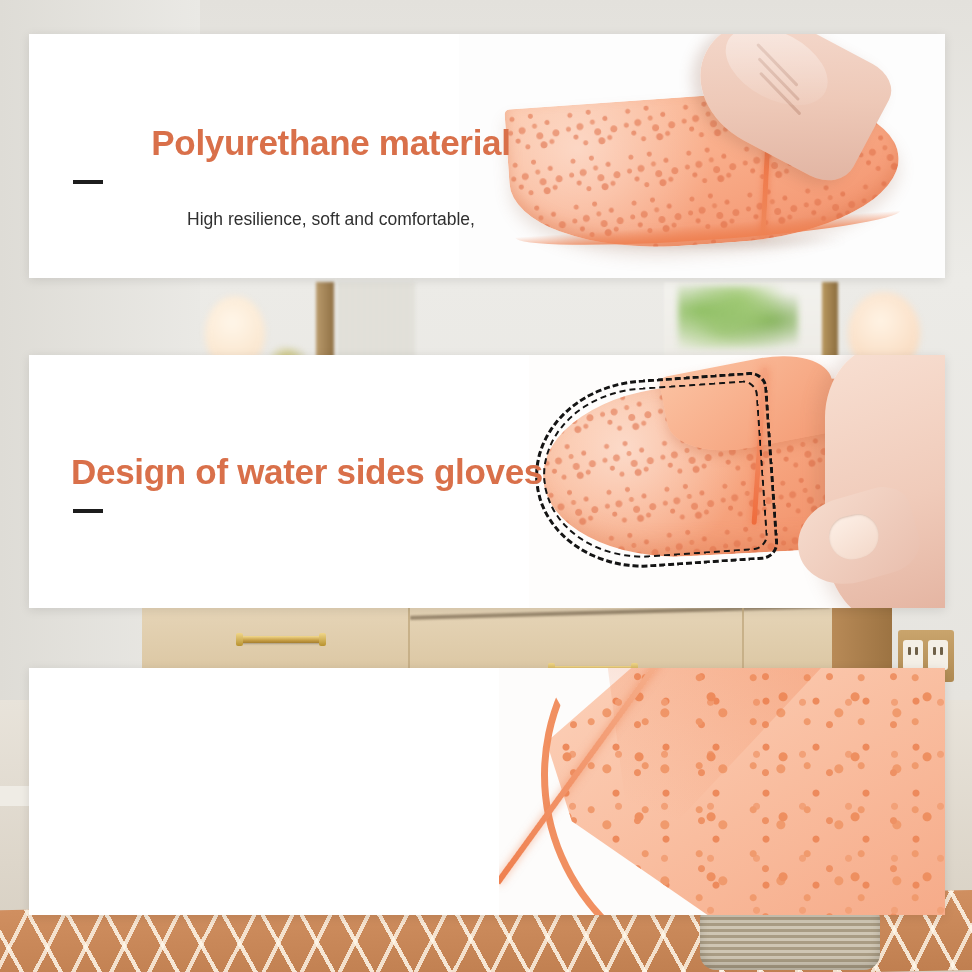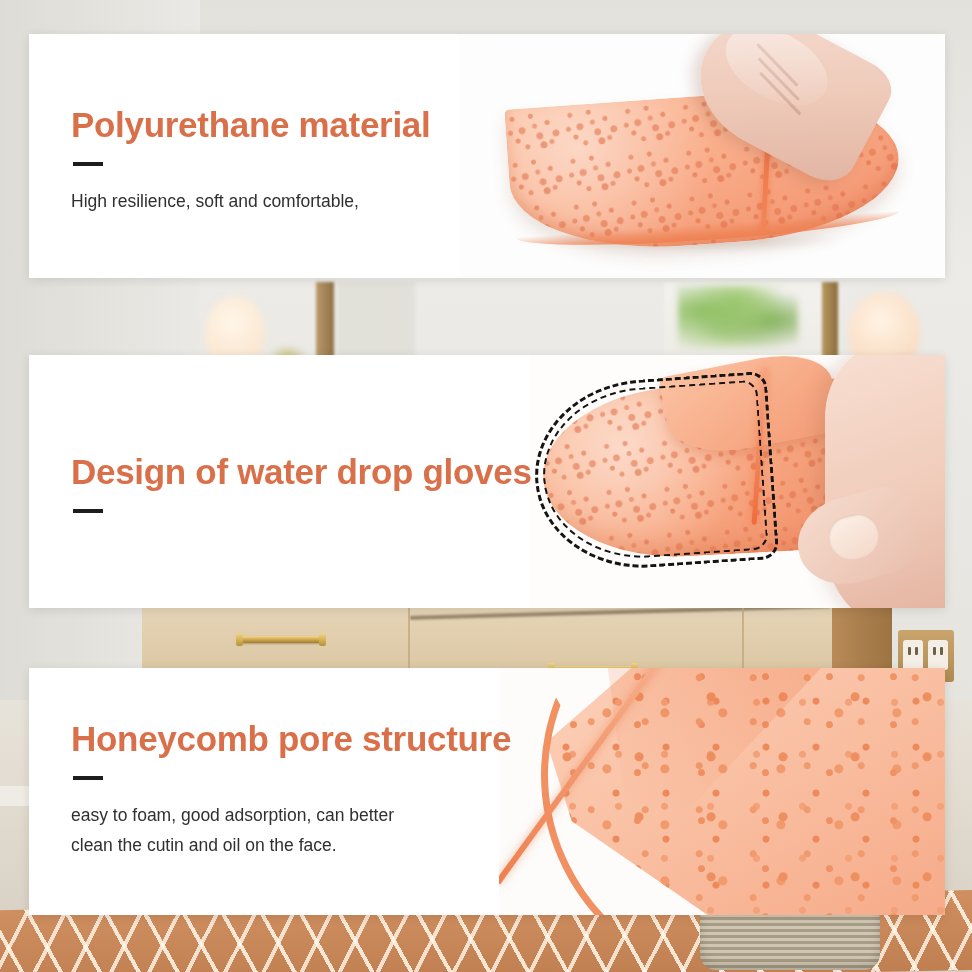--- a/index.html
+++ b/index.html
@@ -142,21 +142,21 @@
   #panel-3{left:29px;top:668px;width:916px;height:247px;}
 
   .panel-text{position:absolute;left:42px;top:0;width:520px;}
   .p-title{
     margin:0;font-size:35px;font-weight:700;letter-spacing:-.3px;
     color:#d9704a;line-height:1.1;white-space:nowrap;
   }
   .p-rule{width:30px;height:4px;background:#1d1d1d;margin:17px 0 20px 2px;}
   .p-desc{margin:0;font-size:17.5px;line-height:1.72;color:#303030;}
 
-  #panel-1 .panel-text{top:72px;}
+  #panel-1 .panel-text{top:90px;text-align:center;}
   #panel-2 .panel-text{top:98px;}
   #panel-3 .panel-text{top:52px;}
 
   
   .photo{position:absolute;top:0;height:100%;overflow:hidden;}
   #photo-1{left:430px;width:486px;background:#fdfdfd;}
   #photo-2{left:500px;width:416px;background:#fefdfc;}
   #photo-3{left:470px;width:446px;background:#fdfcfb;}
 
   
@@ -367,33 +367,27 @@
     </div>
     <div class="flap2"></div>
     <div class="seam2"></div>
     <div class="dashed-outline"></div>
     <div class="dashed-outline inner"></div>
     <div class="hand2"></div>
     <div class="thumb2"></div>
     <div class="nail2"></div>
   </div>
   <div class="panel-text">
-    <h2 class="p-title">Design of water drop gloves</h2>
+    <h2 class="p-title">Design of water sides gloves</h2>
     <div class="p-rule"></div>
   </div>
 </section>
 
 <section class="panel" id="panel-3">
   <div class="photo" id="photo-3">
     <div class="macro3"></div>
     <div class="macro-edge">
       <div class="macro-arc"></div>
       <div class="macro-wedge"></div>
       <div class="macro-seam"></div>
     </div>
   </div>
-  <div class="panel-text">
-    <h2 class="p-title">Honeycomb pore structure</h2>
-    <div class="p-rule"></div>
-    <p class="p-desc">easy to foam, good adsorption, can better</p>
-    <p class="p-desc">clean the cutin and oil on the face.</p>
-  </div>
 </section>
 
 </body></html>

